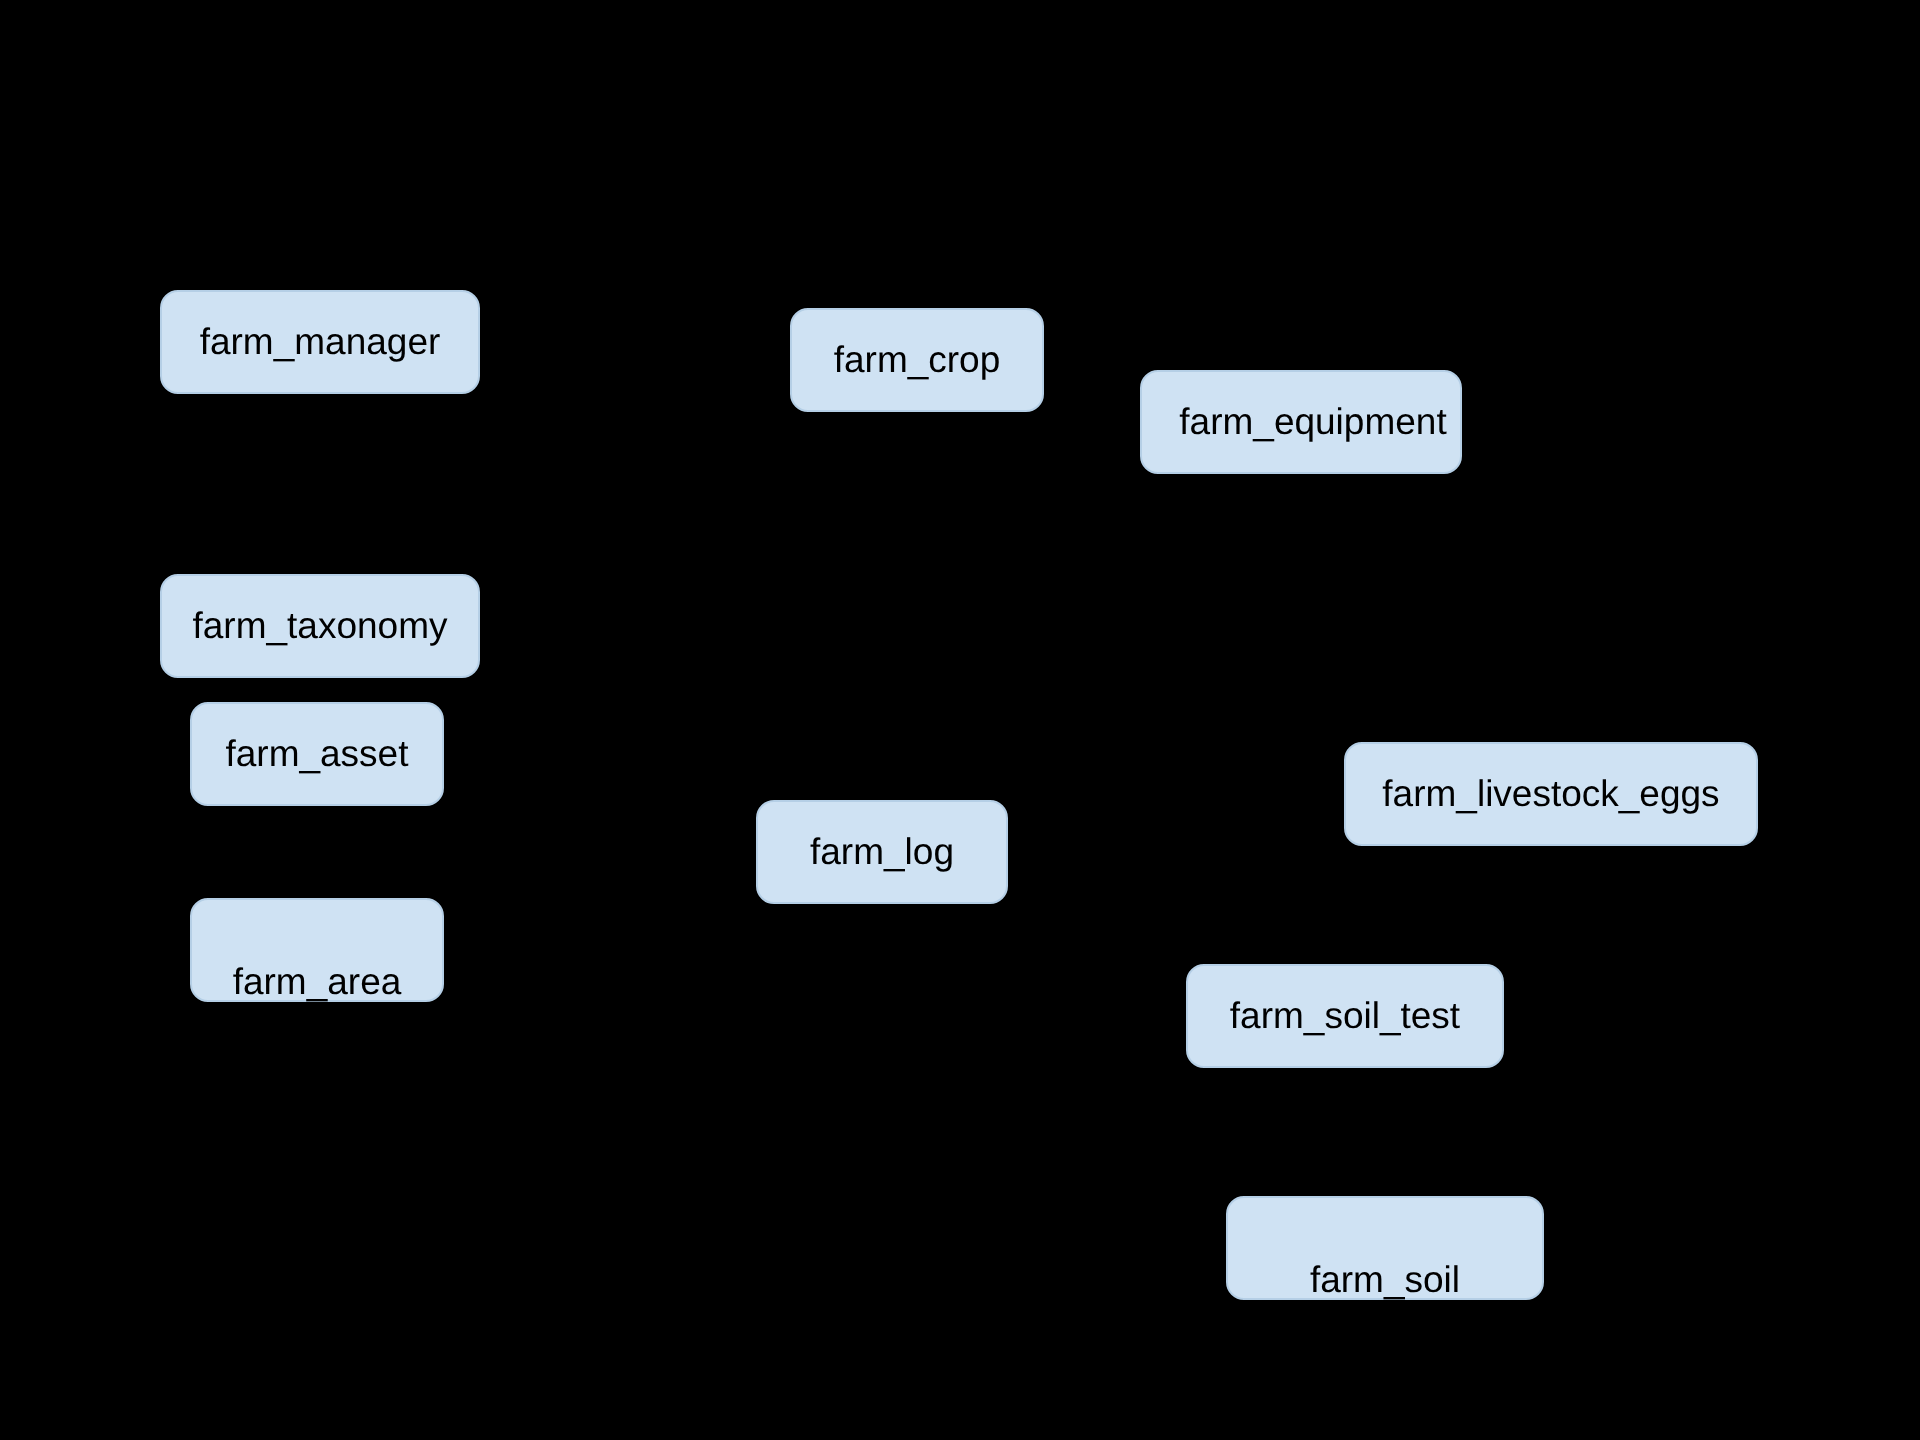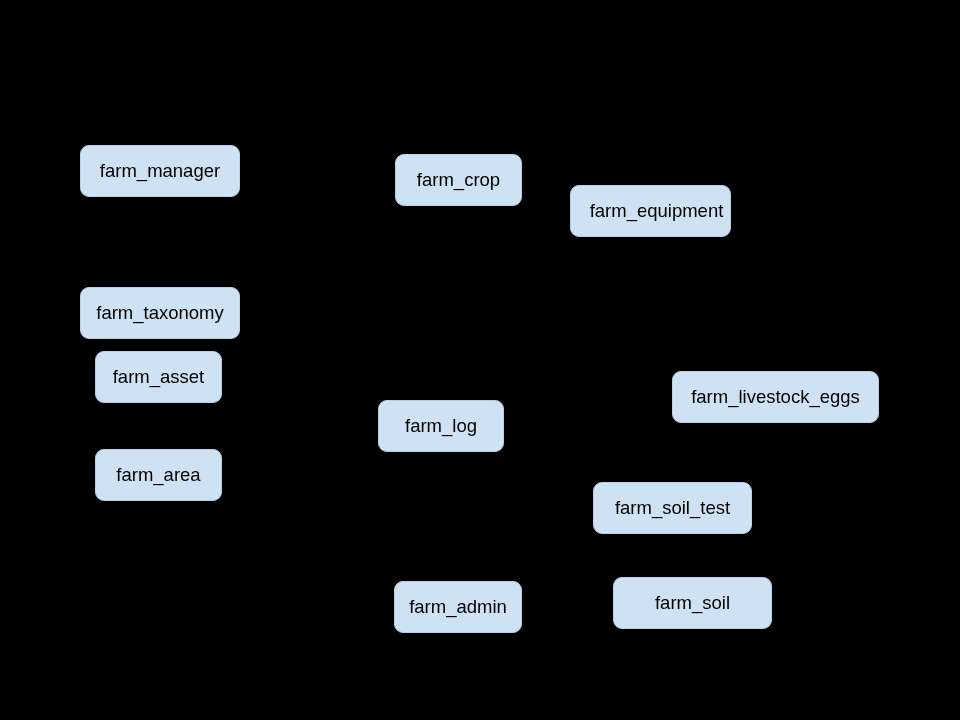--- a/index.html
+++ b/index.html
@@ -41,37 +41,34 @@
 <div class="canvas">
     <div class="node" style="left: 80px; top: 145px; width: 160px; height: 52px;">
     <span class="node-label">farm_manager</span>
   </div>
     <div class="node" style="left: 80px; top: 247px; width: 160px; height: 52px; margin-top: 40px;">
     <span class="node-label">farm_taxonomy</span>
   </div>
     <div class="node" style="left: 95px; top: 351px; width: 127px; height: 52px;">
     <span class="node-label">farm_asset</span>
   </div>
-    <div class="node" style="left: 95px; top: 449px; width: 127px; height: 52px;">
+    <div class="node" style="left: 95px; top: 449px; width: 127px; height: 52px; align-items: flex-end;">
     <span class="node-label">farm_area</span>
   </div>
     <div class="node" style="left: 395px; top: 154px; width: 127px; height: 52px;">
     <span class="node-label">farm_crop</span>
   </div>
     <div class="node" style="left: 378px; top: 383px; width: 126px; height: 52px; margin-top: 17px;">
     <span class="node-label">farm_log</span>
-  </div>
-    <div class="node" style="left: 394px; top: 581px; width: 128px; height: 52px;">
-    <span class="node-label">farm_admin</span>
   </div>
     <div class="node" style="left: 570px; top: 185px; width: 161px; height: 52px; padding-left: 12px;">
     <span class="node-label">farm_equipment</span>
   </div>
     <div class="node" style="left: 672px; top: 371px; width: 207px; height: 52px;">
     <span class="node-label">farm_livestock_eggs</span>
   </div>
     <div class="node" style="left: 593px; top: 482px; width: 159px; height: 52px;">
     <span class="node-label">farm_soil_test</span>
   </div>
-    <div class="node" style="left: 613px; top: 577px; width: 159px; height: 52px;">
+    <div class="node" style="left: 613px; top: 598px; width: 159px; height: 52px; align-items: flex-end;">
     <span class="node-label">farm_soil</span>
   </div>
   </div>
 
 </body></html>

